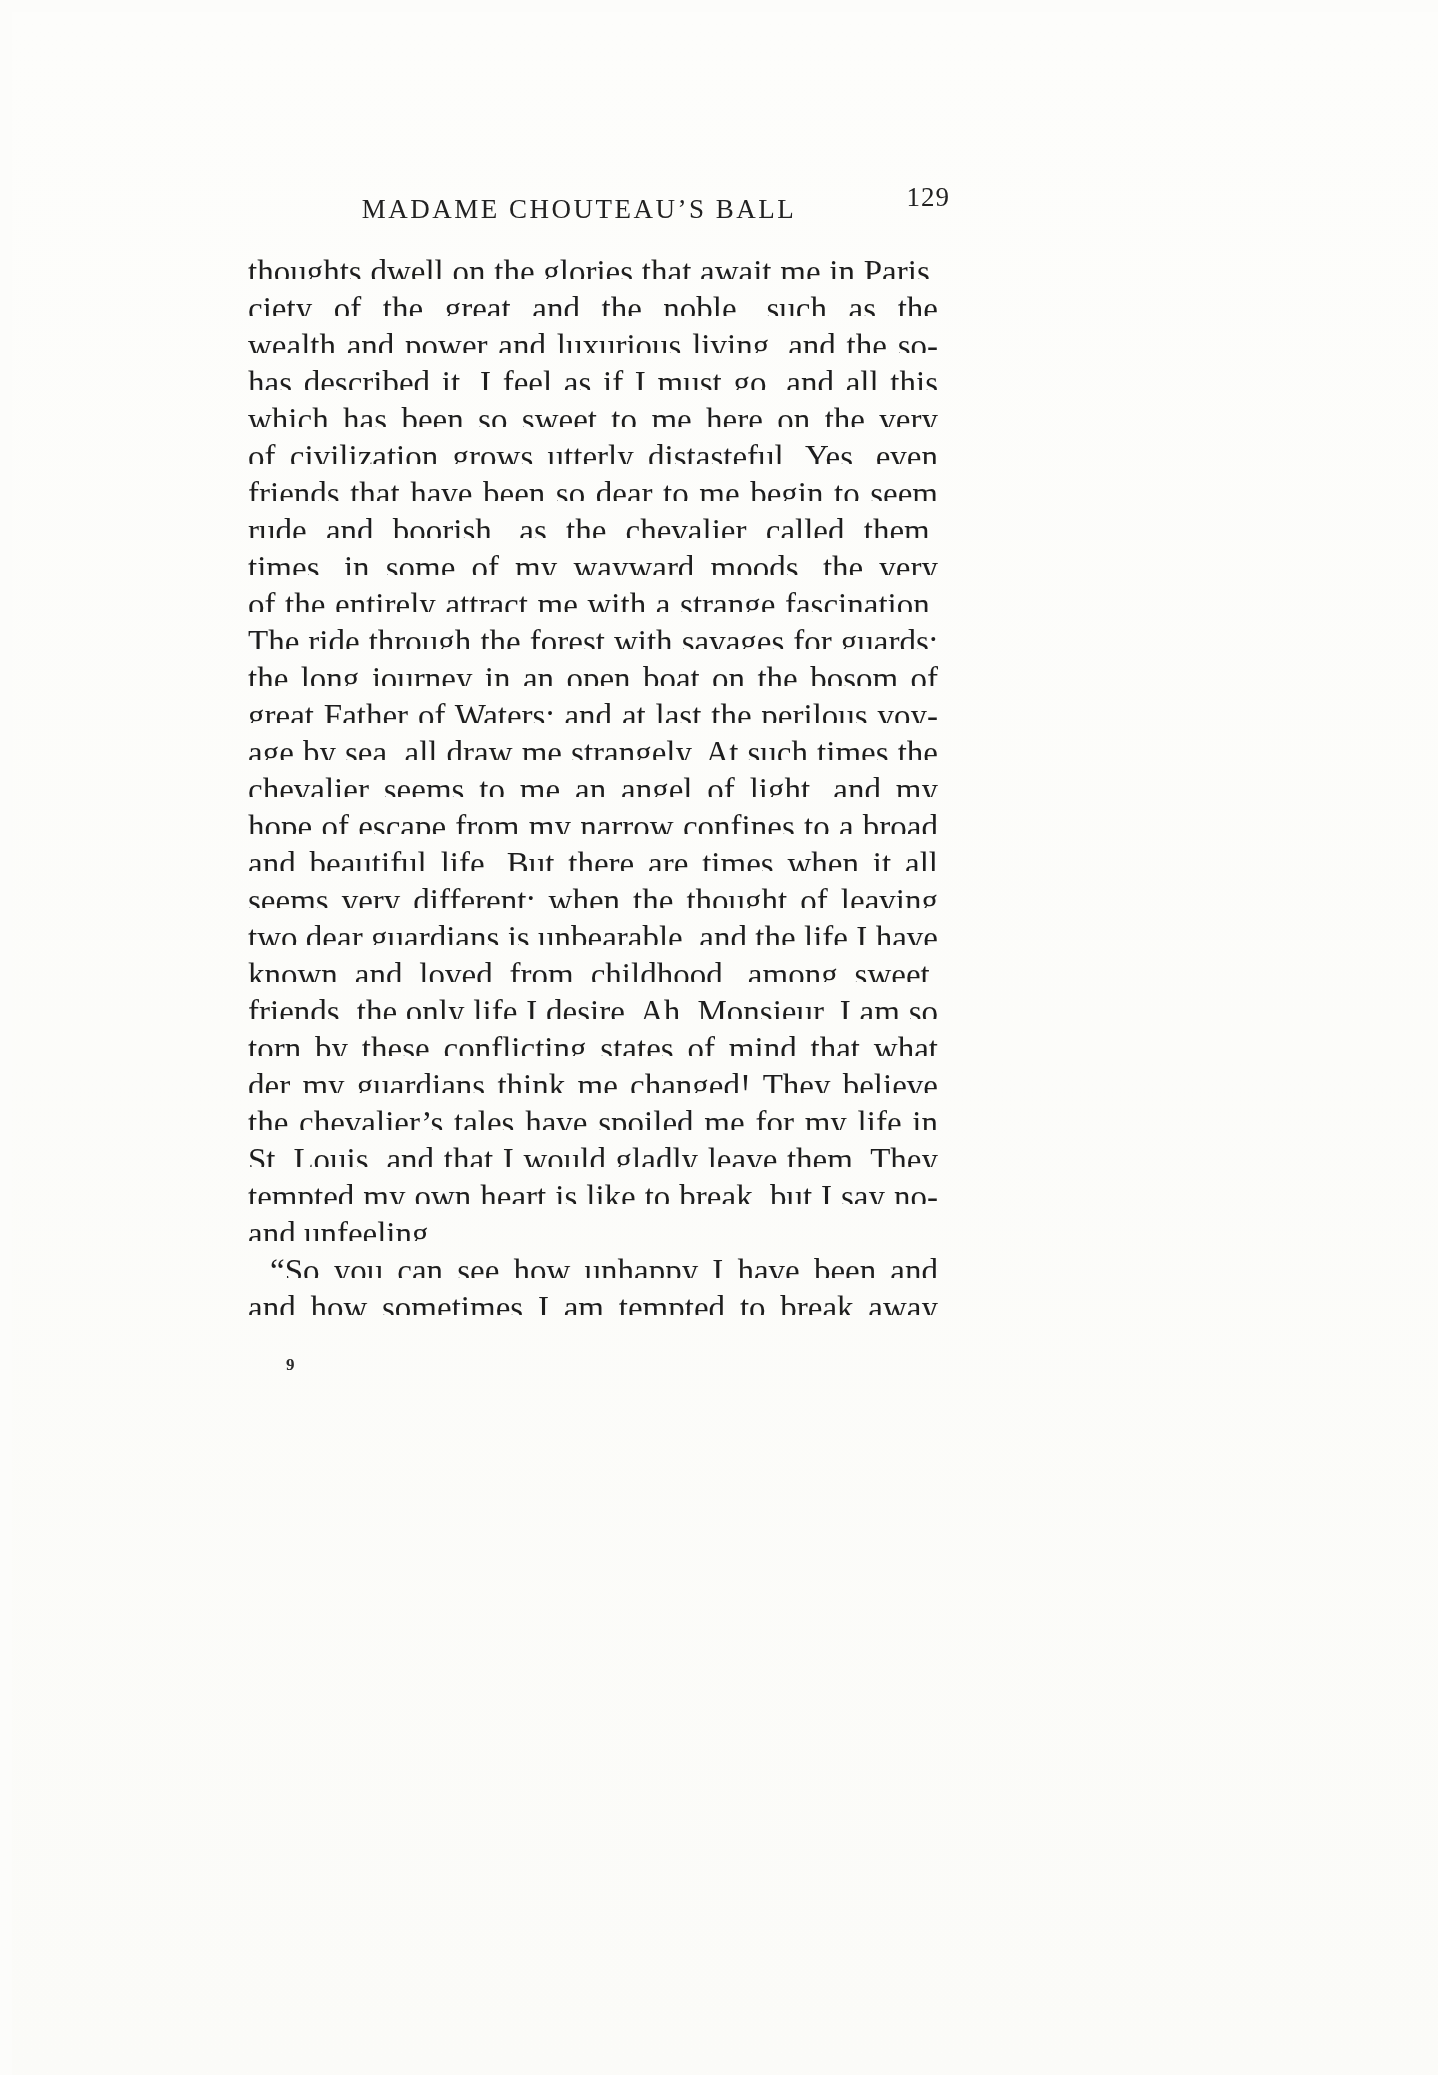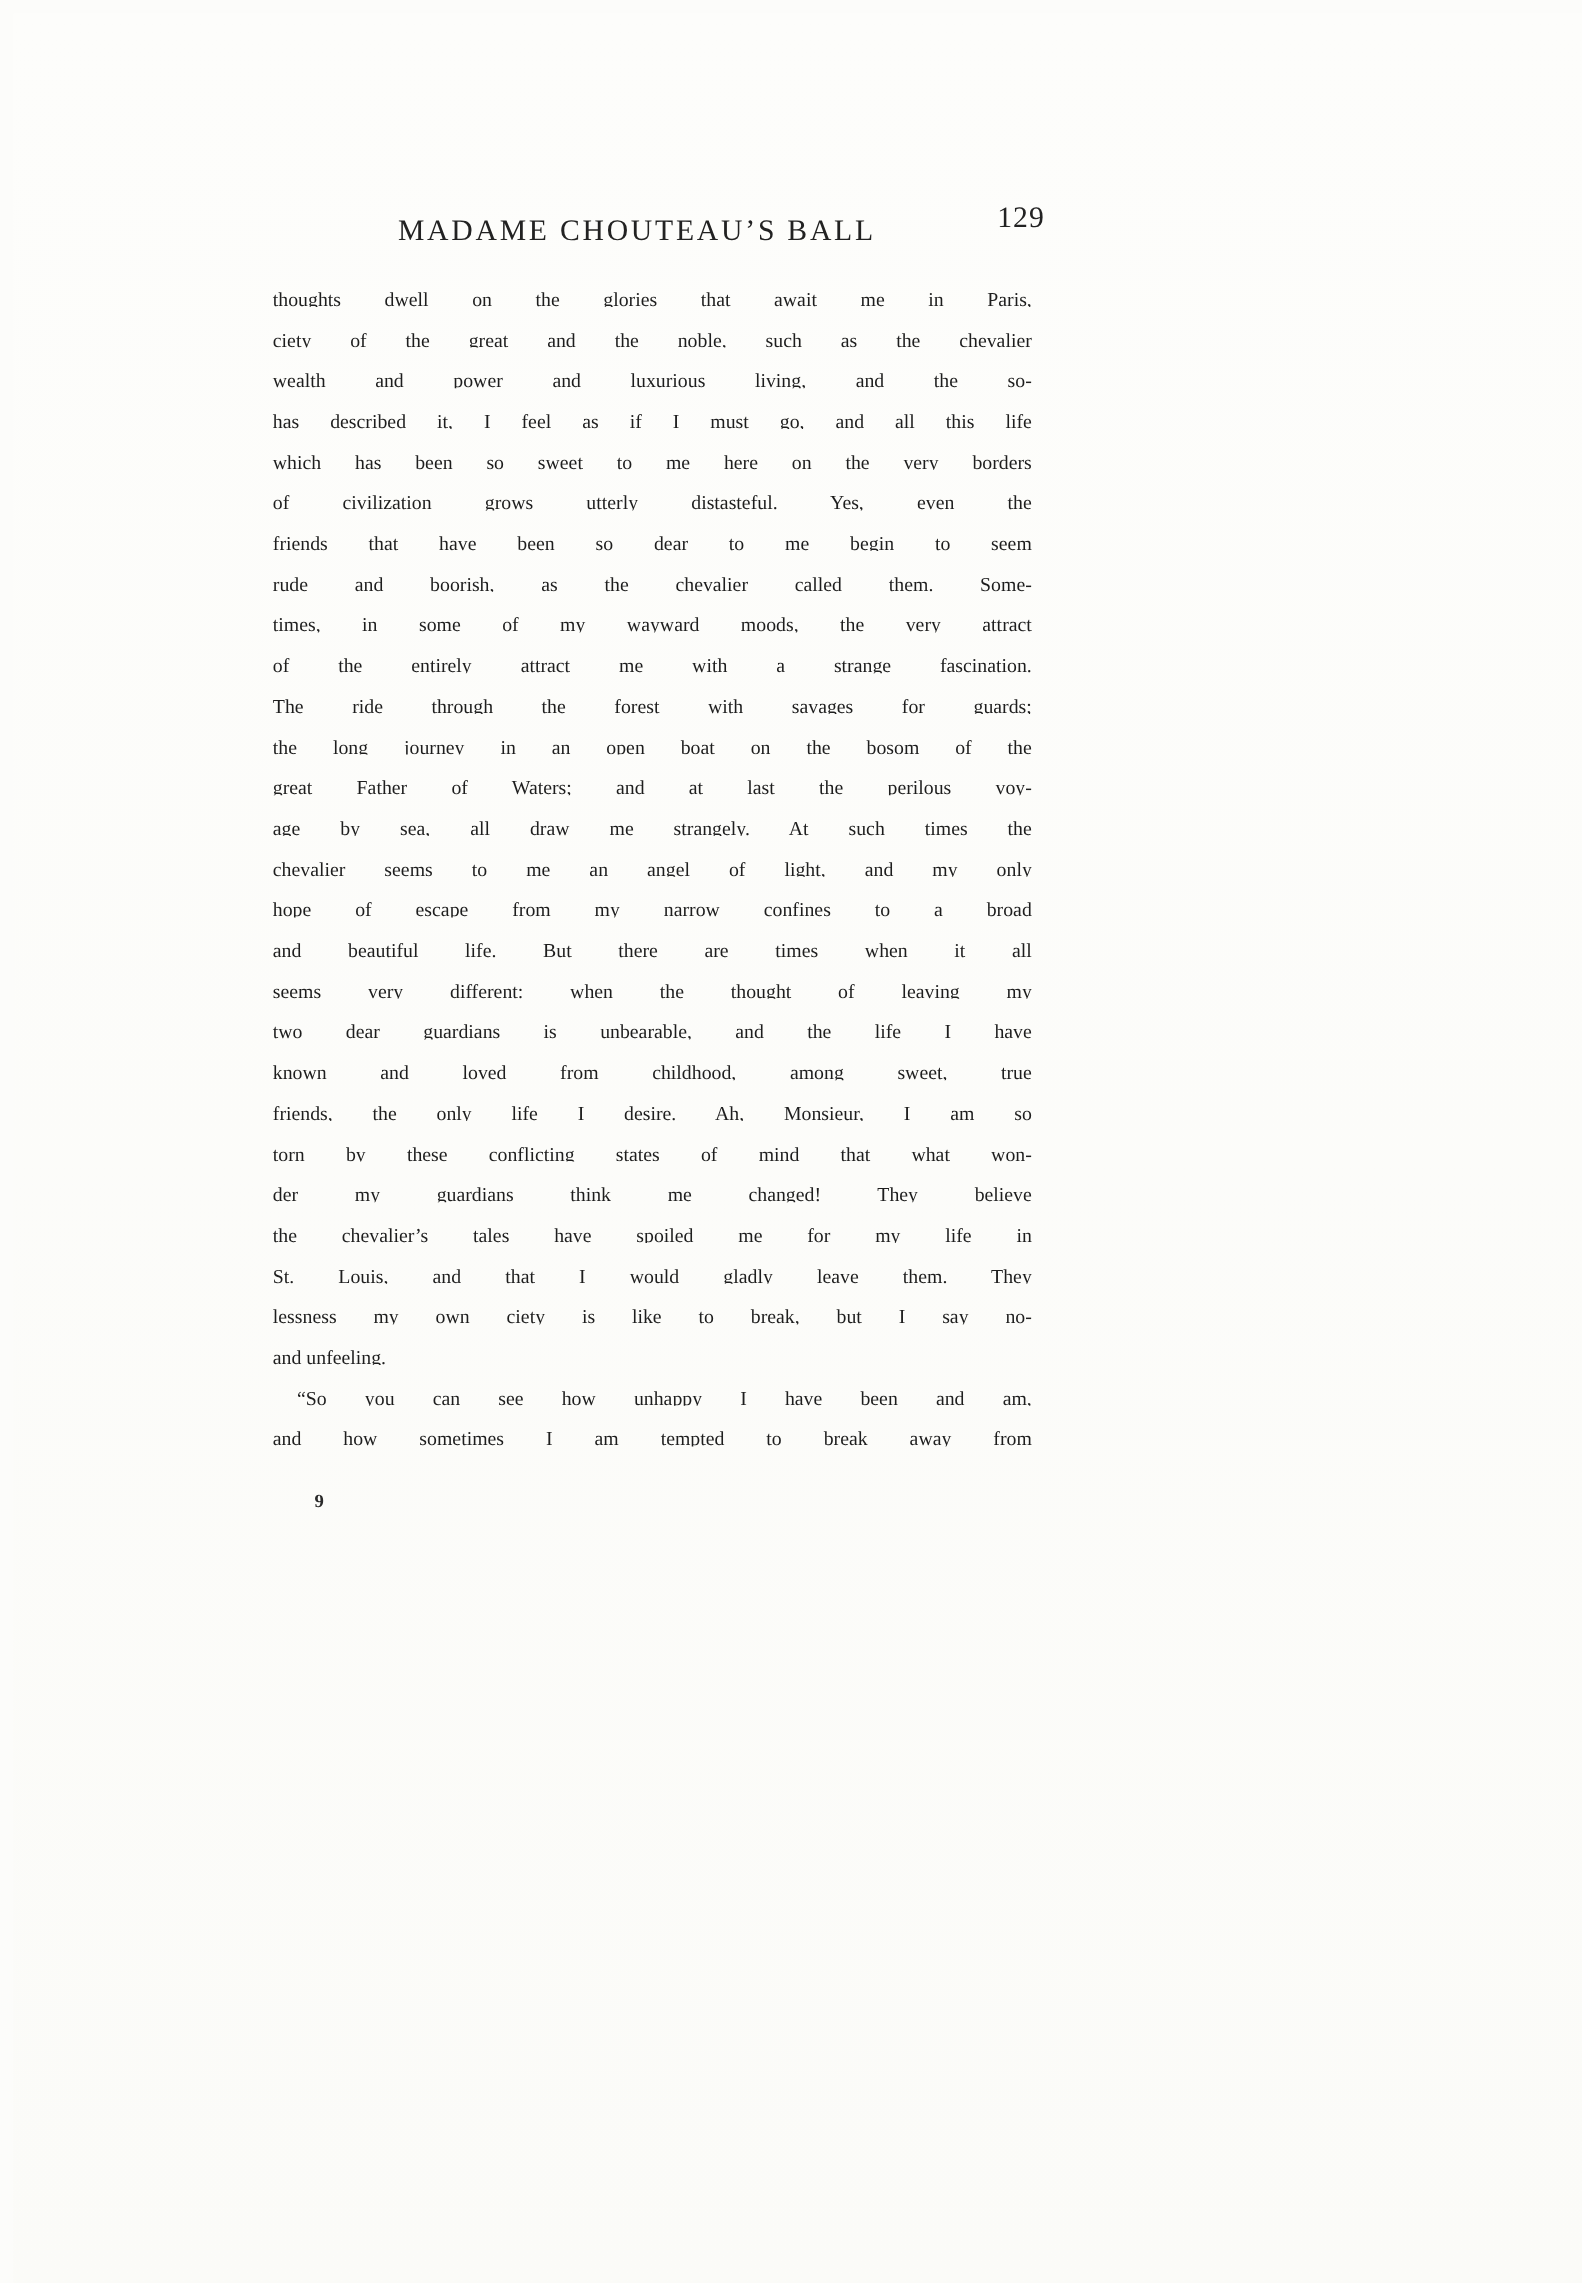--- a/index.html
+++ b/index.html
@@ -36,21 +36,21 @@
     padding-right: 40px; 
   }
   .page-number {
     position: absolute;
     right: 0;
     top: 0;
     letter-spacing: 1px;
     margin-left: 36px;
   }
   .body-text {
-    font-size: 18px;
+    font-size: 33px;
     line-height: 37px;
   }
   .line {
     text-align: justify;
     text-align-last: justify;
     white-space: normal;
     height: 37px;
     overflow: hidden;
   }
   .line.para-end {
@@ -97,21 +97,21 @@
       <div class="line">hope of escape from my narrow confines to a broad</div>
       <div class="line">and beautiful life.  But there are times when it all</div>
       <div class="line">seems very different: when the thought of leaving my</div>
       <div class="line">two dear guardians is unbearable, and the life I have</div>
       <div class="line">known and loved from childhood, among sweet, true</div>
       <div class="line">friends, the only life I desire.  Ah, Monsieur, I am so</div>
       <div class="line">torn by these conflicting states of mind that what won-</div>
       <div class="line">der my guardians think me changed!  They believe</div>
       <div class="line">the chevalier’s tales have spoiled me for my life in</div>
       <div class="line">St. Louis, and that I would gladly leave them.  They</div>
-      <div class="line">lessness my own ciety is like to break, but I say no-</div>
+      <div class="line">tempted my own heart is like to break, but I say no-</div>
       <div class="line para-end">and unfeeling.</div>
       <div class="line indent">“So you can see how unhappy I have been and am,</div>
       <div class="line">and how sometimes I am tempted to break away from</div>
     </div>
 
     <div class="signature">9</div>
 
   </div>
 </div>
 

